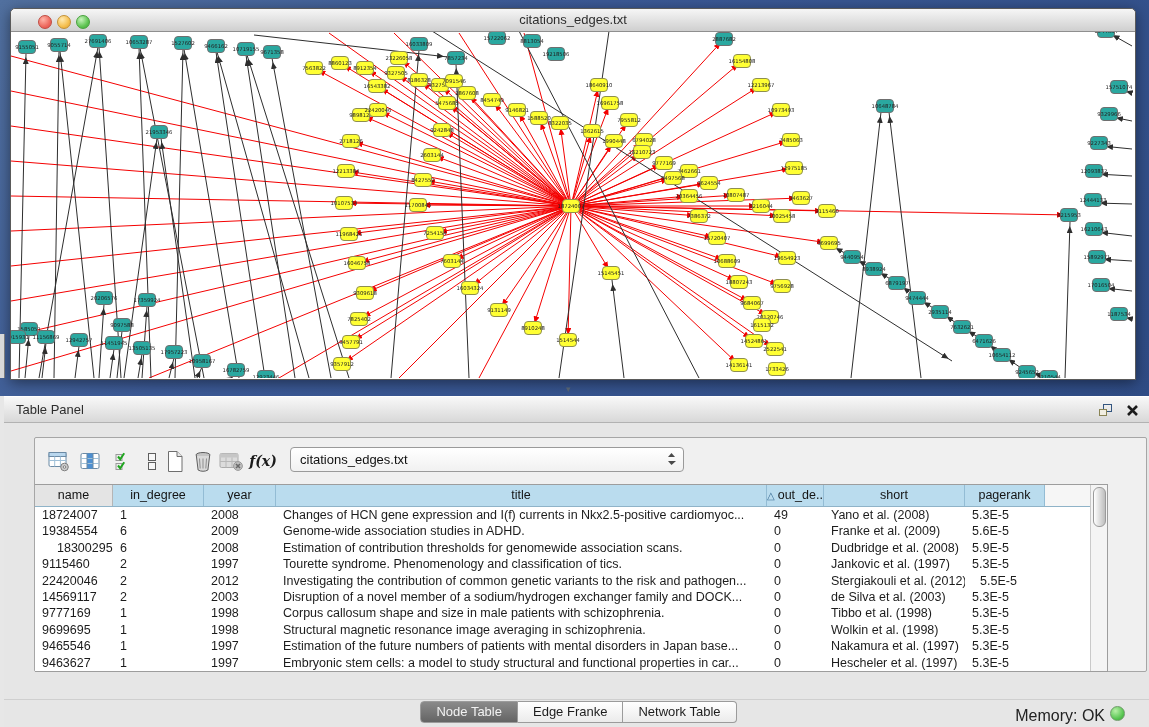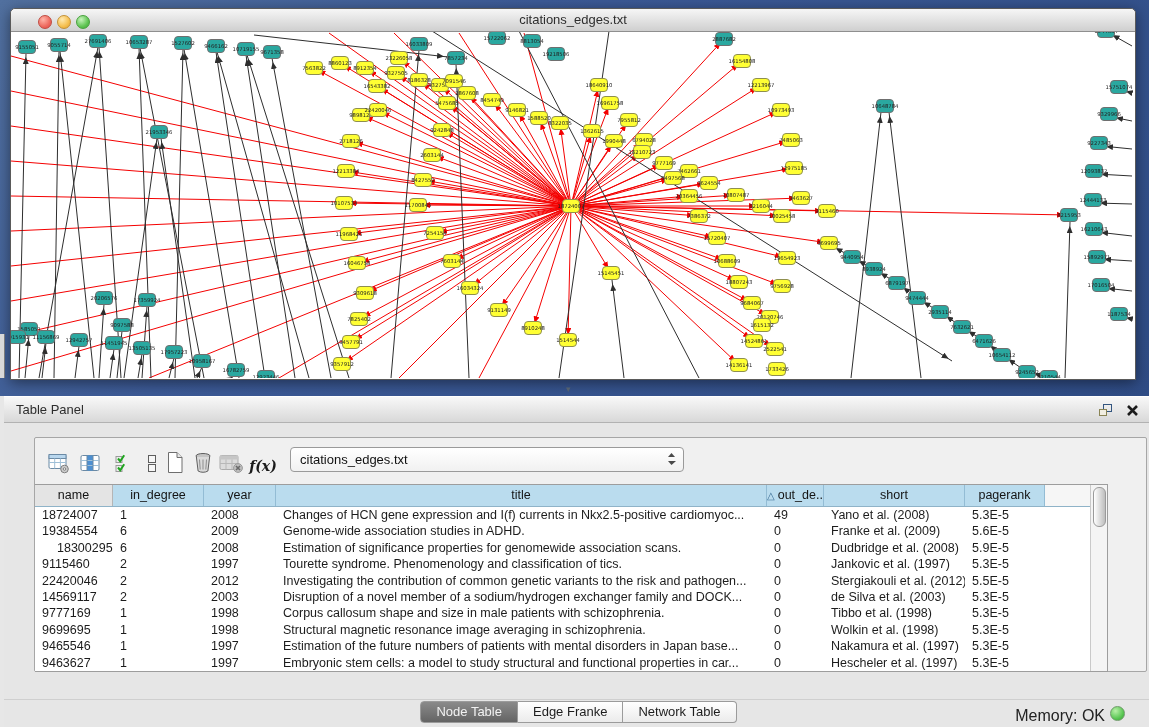--- a/index.html
+++ b/index.html
@@ -35,21 +35,21 @@
   .tp-titlebar{position:absolute;left:0;top:0;right:0;height:25px;
                background:linear-gradient(#f8f8f8,#d8d8d8);
                border-top:1px solid #fff;border-bottom:1px solid #b2b2b2;}
   .tp-title{position:absolute;left:12px;top:5px;font-size:13px;color:#2d2d2d;}
   .tp-float{position:absolute;right:40px;top:6px;cursor:pointer;}
   .tp-close{position:absolute;right:14px;top:6px;cursor:pointer;}
   .tp-container{position:absolute;left:30px;top:41px;width:1111px;height:233px;
                 border:1px solid #a6a6a6;background:#f0f0f0;border-radius:2px;}
   .toolbar{position:absolute;left:0;top:0;right:0;height:45px;}
   .tbtn{position:absolute;top:10px;width:28px;height:26px;display:flex;
-        align-items:flex-end;justify-content:center;cursor:pointer;}
+        align-items:center;justify-content:center;cursor:pointer;}
   .fxtxt{font:italic bold 14px "DejaVu Serif",serif;color:#1a1a1a;}
   .combo{position:absolute;left:255px;top:9px;width:392px;height:23px;
          background:linear-gradient(#ffffff,#f1f1f1);border:1px solid #9a9a9a;
          border-radius:4px;cursor:pointer;}
   .combo-label{position:absolute;left:9px;top:4px;font-size:13px;color:#111;}
   .combo-arrows{position:absolute;right:7px;top:4px;}
   .tablewrap{position:absolute;left:0px;top:46px;width:1072px;height:186px;
              border:1px solid #9d9d9d;border-left:none;background:#fff;}
   .thead{position:absolute;left:0;top:0;right:16px;height:21px;display:flex;
          border-bottom:1px solid #8fb3c8;background:#f5f5f5;}
@@ -868,42 +868,42 @@
             <div class="tcell" style="width: 72px;">2009</div>
             <div class="tcell" style="width: 491px;">Genome-wide association studies in ADHD.</div>
             <div class="tcell" style="width: 57px;">0</div>
             <div class="tcell" style="width: 141px;">Franke et al. (2009)</div>
             <div class="tcell" style="width: 80px;">5.6E-5</div>
           </div>
           <div class="trow">
             <div class="tcell" style="width: 78px; padding-left: 22px;">18300295</div>
             <div class="tcell" style="width: 91px;">6</div>
             <div class="tcell" style="width: 72px;">2008</div>
-            <div class="tcell" style="width: 491px;">Estimation of significance properties for genomewide association scans.</div>
+            <div class="tcell" style="width: 491px;">Estimation of contribution thresholds for genomewide association scans.</div>
             <div class="tcell" style="width: 57px;">0</div>
             <div class="tcell" style="width: 141px;">Dudbridge et al. (2008)</div>
             <div class="tcell" style="width: 80px;">5.9E-5</div>
           </div>
           <div class="trow">
             <div class="tcell" style="width: 78px;">9115460</div>
             <div class="tcell" style="width: 91px;">2</div>
             <div class="tcell" style="width: 72px;">1997</div>
             <div class="tcell" style="width: 491px;">Tourette syndrome. Phenomenology and classification of tics.</div>
             <div class="tcell" style="width: 57px;">0</div>
             <div class="tcell" style="width: 141px;">Jankovic et al. (1997)</div>
             <div class="tcell" style="width: 80px;">5.3E-5</div>
           </div>
           <div class="trow">
             <div class="tcell" style="width: 78px;">22420046</div>
             <div class="tcell" style="width: 91px;">2</div>
             <div class="tcell" style="width: 72px;">2012</div>
             <div class="tcell" style="width: 491px;">Investigating the contribution of common genetic variants to the risk and pathogen...</div>
             <div class="tcell" style="width: 57px;">0</div>
             <div class="tcell" style="width: 141px;">Stergiakouli et al. (2012)</div>
-            <div class="tcell" style="width: 80px;">5.5E-5</div>
+            <div class="tcell" style="width: 80px; margin-left: 8px;">5.5E-5</div>
           </div>
           <div class="trow">
             <div class="tcell" style="width: 78px;">14569117</div>
             <div class="tcell" style="width: 91px;">2</div>
             <div class="tcell" style="width: 72px;">2003</div>
             <div class="tcell" style="width: 491px;">Disruption of a novel member of a sodium/hydrogen exchanger family and DOCK...</div>
             <div class="tcell" style="width: 57px;">0</div>
             <div class="tcell" style="width: 141px;">de Silva et al. (2003)</div>
             <div class="tcell" style="width: 80px;">5.3E-5</div>
           </div>

